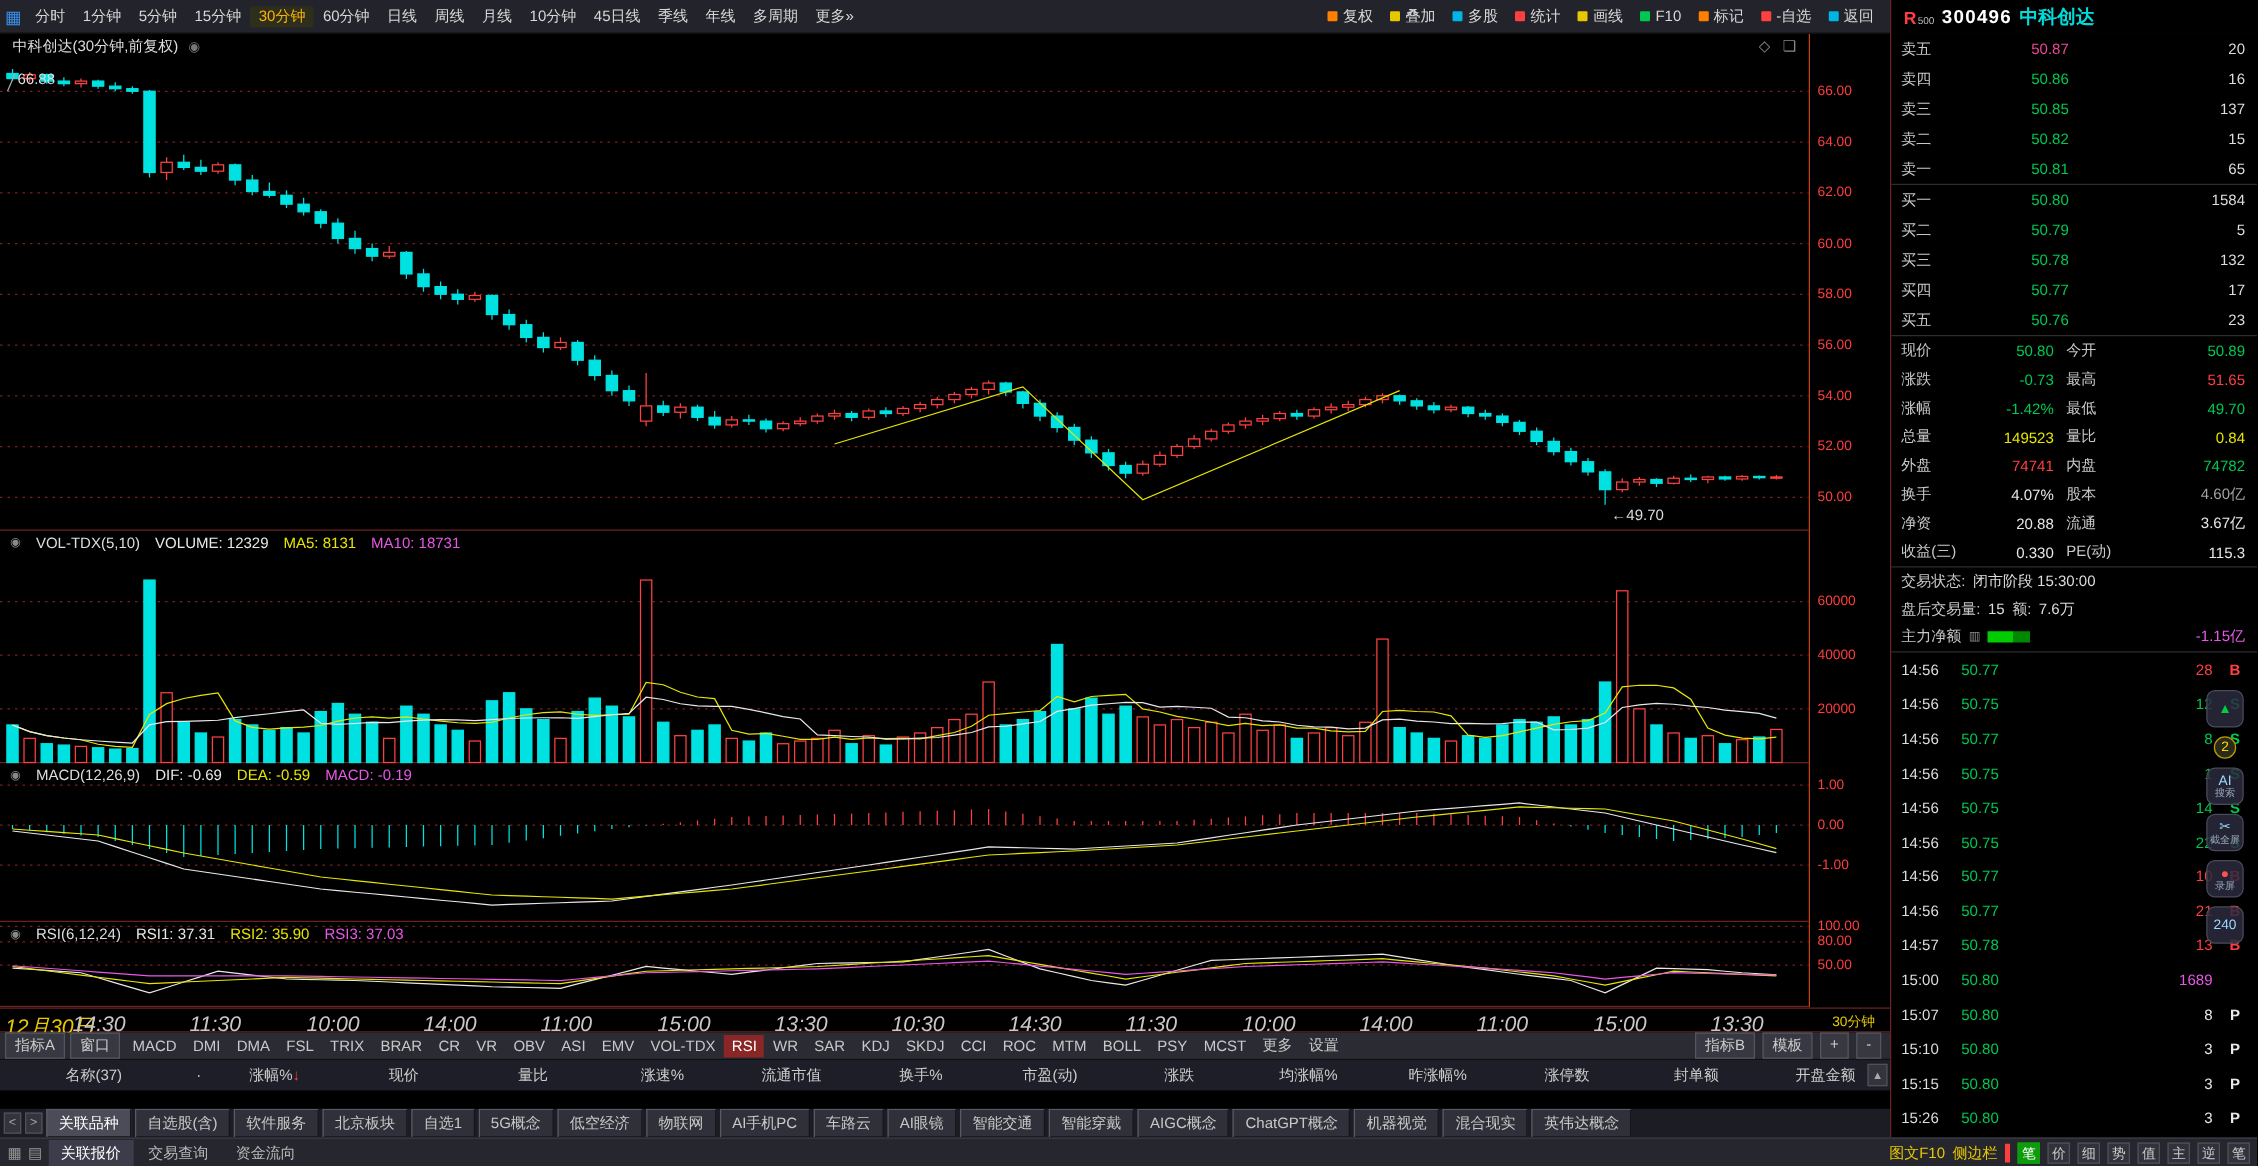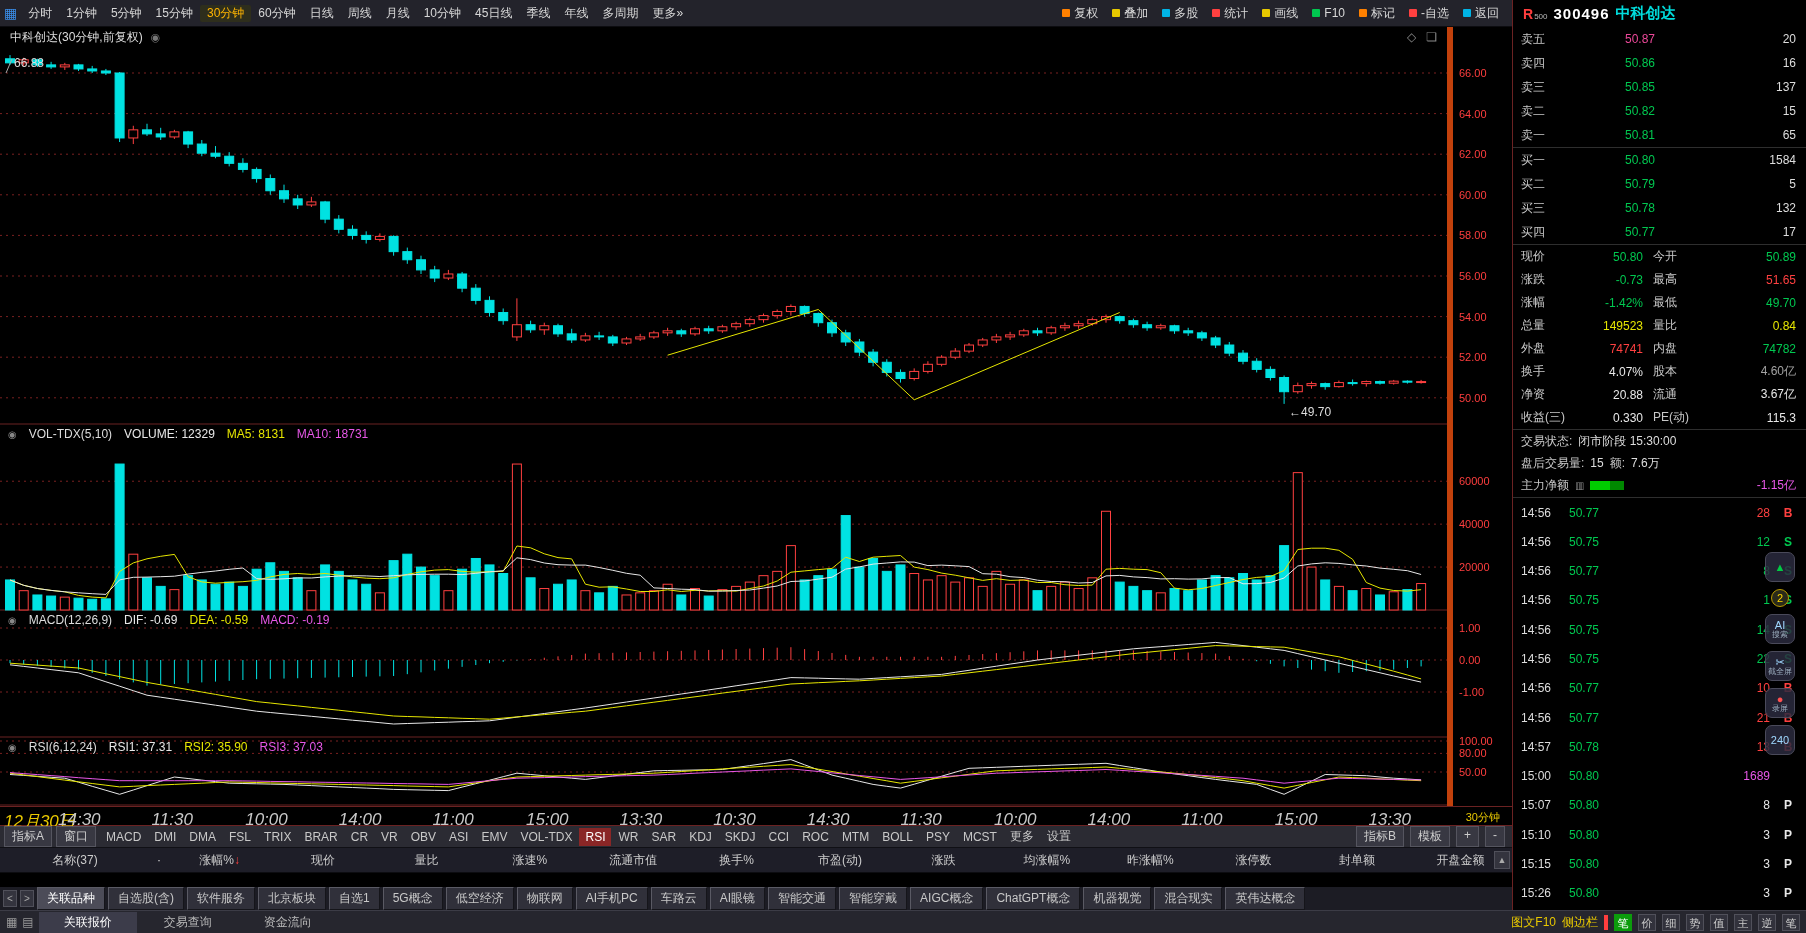--- a/index.html
+++ b/index.html
@@ -28,21 +28,21 @@
   #chart-svg{position:absolute;left:0;top:0;width:1447px;height:779px;display:block;}
   .chart-title-bar{position:absolute;top:0;left:0;width:1447px;height:20px;z-index:6;
                    display:flex;align-items:center;gap:8px;padding:0 10px;}
   .chart-title{color:#ddd;}
   .title-dot{color:#777;font-size:11px;}
   .title-icons{margin-left:auto;color:#888;display:flex;gap:10px;font-size:12px;}
   .panel-header{position:absolute;left:8px;z-index:6;display:flex;gap:12px;align-items:center;white-space:nowrap;}
   #vol-header{top:400px;} #macd-header{top:586px;} #rsi-header{top:713px;}
   .ph-toggle{color:#888;font-size:10px;}
   .ph-name{color:#ddd;}
-  .scale-strip{position:absolute;left:1447px;top:0;width:65px;height:779px;border-left:6px solid #c2410c;}
+  .scale-strip{position:absolute;left:1447px;top:0;width:65px;height:779px;border-left:1px solid #c2410c;}
   .scale-label{position:absolute;left:6px;color:#ff3e3e;font-size:11px;line-height:12px;}
   .time-axis{position:absolute;left:0;top:779px;width:1512px;height:20px;background:#000;
              border-top:1px solid #6b2222;border-bottom:1px solid #6b2222;}
   .time-label{position:absolute;top:3px;color:#c8c8c8;font-size:17px;white-space:nowrap;font-style:italic;}
   .time-label.date{color:#e8c800;}
   .period-label{position:absolute;right:12px;top:3px;color:#e8c800;font-size:11px;}
   
   .indicator-bar{position:absolute;left:0;top:799px;width:1512px;height:22px;background:#2b2b33;
                  display:flex;align-items:center;gap:1px;padding:0 4px;border-bottom:1px solid #101015;}
   .ib-btn{background:#383842;border:1px solid #55555f;padding:1px 7px;color:#ccc;margin-right:3px;}
@@ -64,21 +64,21 @@
                display:flex;align-items:center;gap:3px;padding:0 3px;overflow:hidden;}
   .st-nav{flex:0 0 14px;height:17px;background:#34343e;border:1px solid #50505a;color:#aaa;
           text-align:center;line-height:15px;font-size:10px;}
   .st-tab{padding:2px 9px;background:#30303a;border-top:1px solid #5a5a64;border-left:1px solid #5a5a64;
           border-right:1px solid #15151a;border-bottom:1px solid #15151a;color:#c8c8c8;white-space:nowrap;}
   .st-tab.active{background:#4c4c58;color:#fff;}
   
   .status-bar{position:absolute;left:0;top:910px;width:1806px;height:23px;background:#26262e;
               border-top:1px solid #3c3c46;display:flex;align-items:center;padding:0 6px;z-index:25;}
   .sb-ico{color:#999;margin-right:5px;font-size:12px;}
-  .sb-tab{padding:2px 25px;color:#b8b8b8;}
+  .sb-tab{padding:2px 10px;color:#b8b8b8;}
   .sb-tab.active{background:#3c3c4a;color:#fff;}
   .sb-right{margin-left:auto;display:flex;align-items:center;gap:6px;}
   .sb-yellow{color:#e8c800;}
   .sb-reddiv{width:4px;height:15px;background:#ff3e3e;}
   .sb-mini{width:18px;height:17px;background:#32323c;border:1px solid #50505a;color:#ccc;
            text-align:center;line-height:16px;font-size:11px;}
   .sb-mini.active{background:#0c9c0c;color:#fff;border-color:#0c9c0c;}
   
   .quote-panel{position:absolute;left:1512px;top:27px;width:294px;height:883px;background:#000;
                border-left:1px solid #6b2222;display:flex;flex-direction:column;}
@@ -812,20 +812,25 @@
         <div class="q-l2row">
           <span class="q-lab">买三</span>
           <span class="price" style="color: rgb(0, 200, 80);">50.78</span>
           <span class="vol">132</span>
         </div>
         <div class="q-l2row">
           <span class="q-lab">买四</span>
           <span class="price" style="color: rgb(0, 200, 80);">50.77</span>
           <span class="vol">17</span>
         </div>
+        <div class="q-l2row">
+          <span class="q-lab">买五</span>
+          <span class="price" style="color: rgb(0, 200, 80);">50.76</span>
+          <span class="vol">23</span>
+        </div>
       </div>
     <div class="q-sep"></div>
     <div id="stat-rows">
         <div class="q-stat">
           <span class="q-lab">现价</span>
           <span class="v" style="color: rgb(0, 200, 80);">50.80</span>
           <span class="q-lab" style="padding-left: 10px;">今开</span>
           <span class="v" style="color: rgb(0, 200, 80);">50.89</span>
         </div>
         <div class="q-stat">

